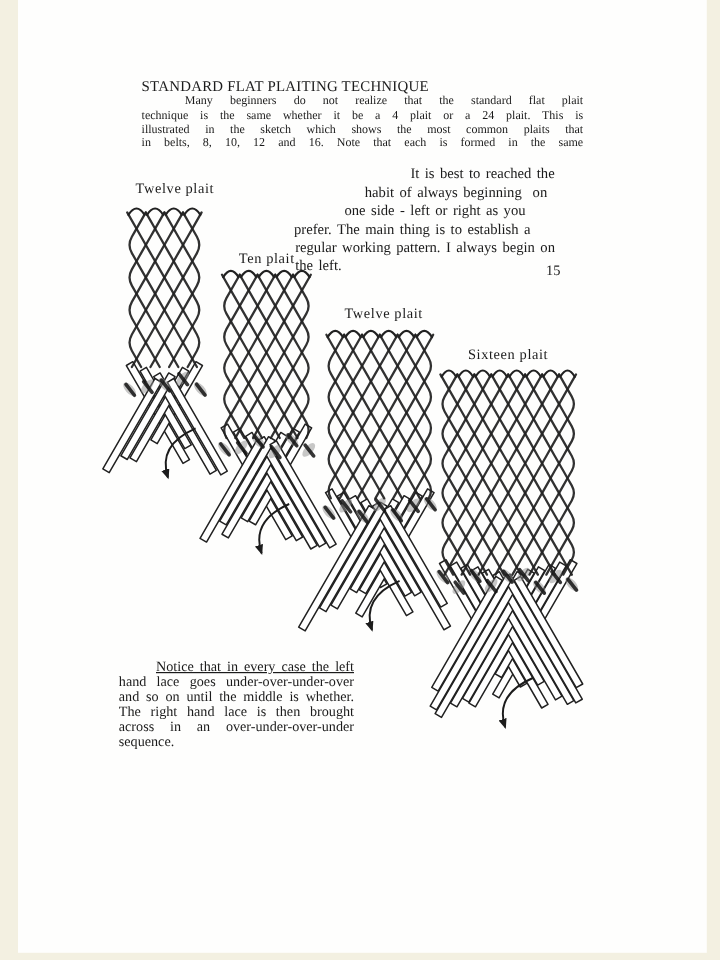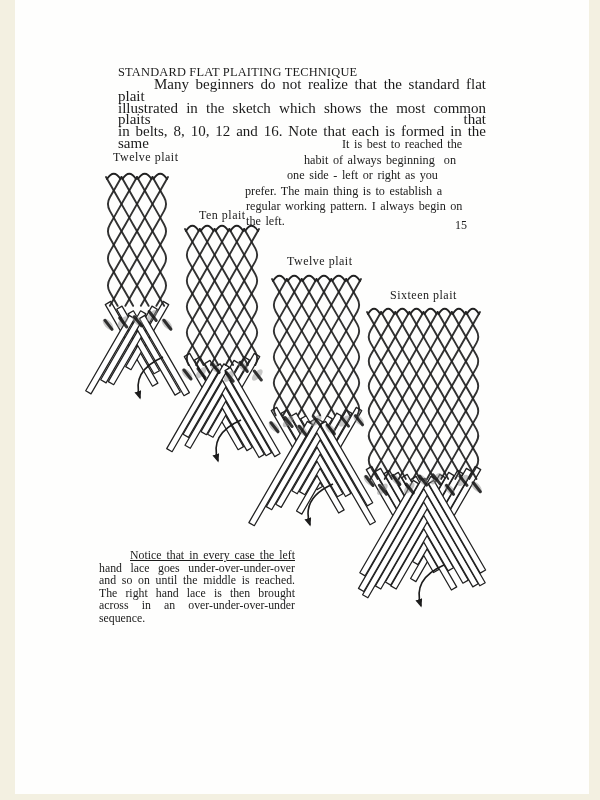--- a/index.html
+++ b/index.html
@@ -1,40 +1,41 @@
 <!DOCTYPE html>
 <html><head>
 <meta charset="utf-8">
 <style>
   html,body{margin:0;padding:0;}
   body{width:600px;height:800px;background:#f3f0e1;position:relative;overflow:hidden;
        font-family:"Liberation Serif", serif;color:#1b1b1b;}
   .paper{position:absolute;left:15px;top:0;right:11px;bottom:6px;background:#fefefd;}
   .abs{position:absolute;}
   .title{left:118px;top:65px;font-size:12.4px;letter-spacing:0.2px;white-space:nowrap;}
-  .intro{left:118px;top:79px;width:368px;font-size:15px;line-height:11.8px;}
+  .intro{left:118px;top:79px;width:368px;font-size:10px;line-height:11.8px;}
   .footer{left:99px;top:549px;width:196px;font-size:11.8px;line-height:12.6px;}
   .jln{text-align:justify;text-align-last:justify;}
   .jln.first{text-indent:36px;}
   .footer .jln.first{text-indent:31px;text-decoration:underline;}
   .jln.last{text-align-last:left;}
   .side-ln{position:absolute;font-size:12.2px;white-space:pre;word-spacing:1.5px;}
   .plait-label{position:absolute;font-size:12px;letter-spacing:0.5px;white-space:nowrap;}
   .pagenum{left:455px;top:218px;font-size:12px;}
   svg#art{position:absolute;left:0;top:0;}
 </style>
 </head>
 <body>
 
 <div class="paper"></div>
 
 <div class="abs title">STANDARD FLAT PLAITING TECHNIQUE</div>
 
 <div class="abs intro" id="intro">
     <div class="jln first">Many beginners do not realize that the standard flat plait</div>
+    <div class="jln">technique is the same whether it be a 4 plait or a 24 plait. This is</div>
     <div class="jln">illustrated in the sketch which shows the most common plaits that</div>
     <div class="jln">in belts, 8, 10, 12 and 16. Note that each is formed in the same</div>
   </div>
 
 <div id="sidenote">
     <div class="side-ln" style="left: 342px; top: 137px;">It is best to reached the</div>
     <div class="side-ln" style="left: 304px; top: 153px;">habit of always beginning  on</div>
     <div class="side-ln" style="left: 287px; top: 168px;">one side - left or right as you</div>
     <div class="side-ln" style="left: 245px; top: 184px;">prefer. The main thing is to establish a</div>
     <div class="side-ln" style="left: 246px; top: 199px;">regular working pattern. I always begin on</div>
@@ -251,17 +252,17 @@
 <div id="labels">
     <div class="plait-label" style="left: 113px; top: 150px;">Twelve plait</div>
     <div class="plait-label" style="left: 199px; top: 208px;">Ten plait</div>
     <div class="plait-label" style="left: 287px; top: 254px;">Twelve plait</div>
     <div class="plait-label" style="left: 390px; top: 288px;">Sixteen plait</div>
   </div>
 
 <div class="abs footer" id="footer">
     <div class="jln first">Notice that in every case the left</div>
     <div class="jln">hand lace goes under-over-under-over</div>
-    <div class="jln">and so on until the middle is reached.</div>
+    <div class="jln">and so on until the middle is whether.</div>
     <div class="jln">The right hand lace is then brought</div>
     <div class="jln">across in an over-under-over-under</div>
     <div class="jln last">sequence.</div>
   </div>
 
 </body></html>

